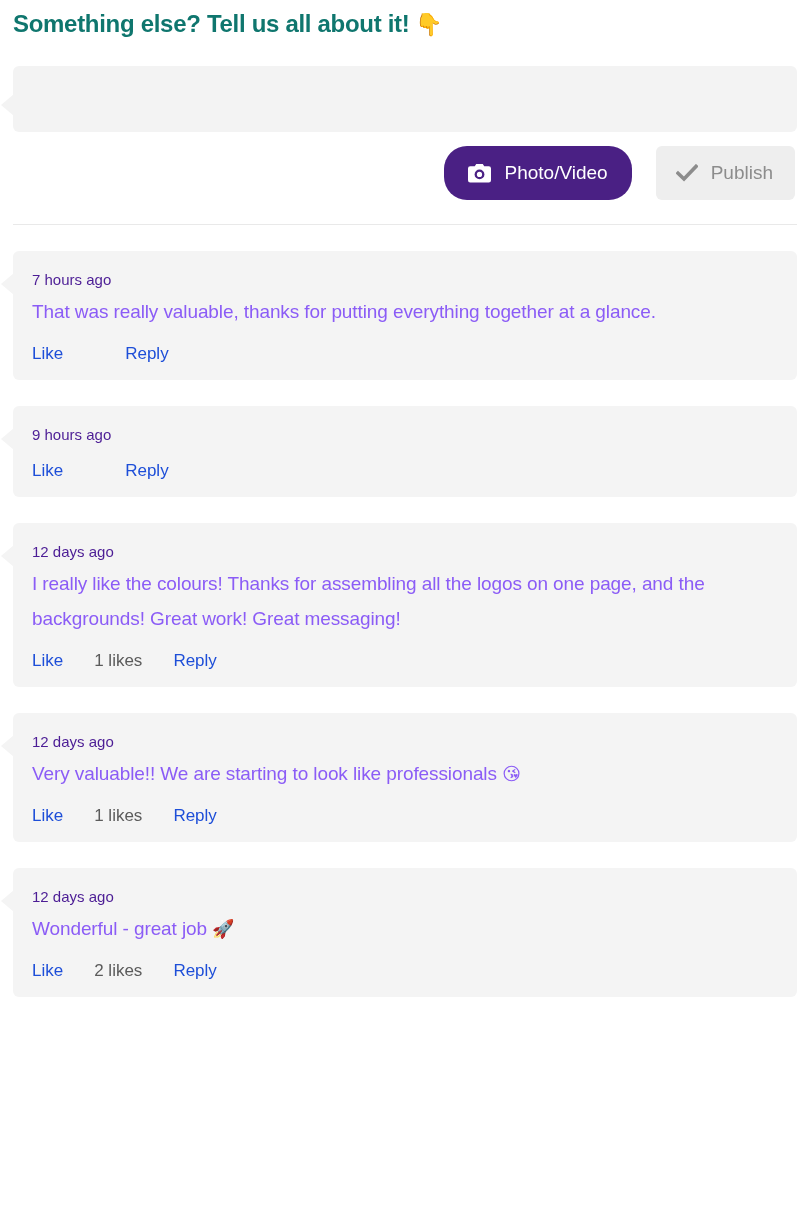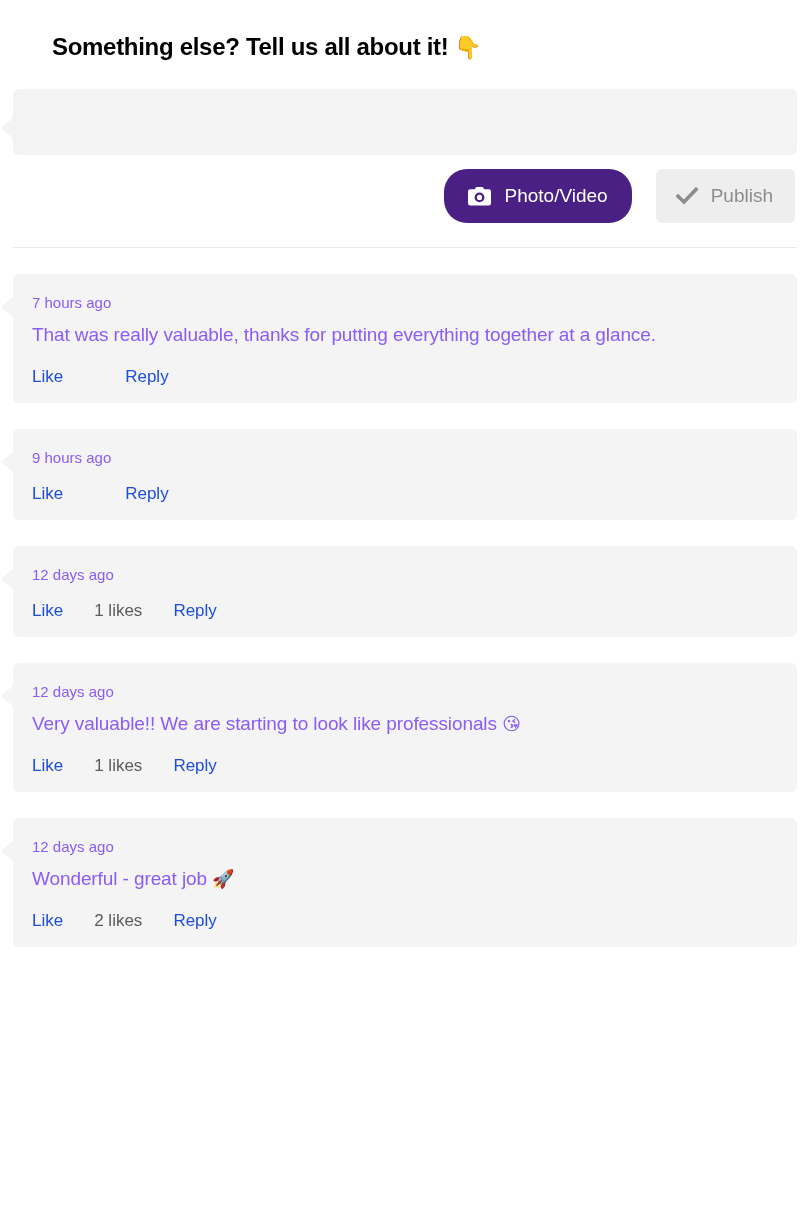--- a/index.html
+++ b/index.html
@@ -16,26 +16,25 @@
     min-height: 1228px;
     background: #ffffff;
     position: relative;
     overflow: hidden;
   }
 
   
   .page-title {
     font-size: 24px;
     font-weight: bold;
-    color: #000000;
+    color: #0f766e;
     letter-spacing: -0.3px;
-    padding: 30px 0 0 13px;
+    padding: 7px 0 0 13px;
     line-height: 34px;
     white-space: nowrap;
-    margin-left: 39px;
   }
   .page-title .emoji {
     font-size: 22px;
     margin-left: 6px;
     font-family: "DejaVu Sans", sans-serif;
   }
 
   
   .composer {
     margin-top: 24px;
@@ -131,21 +130,21 @@
     top: 22px;
     width: 0;
     height: 0;
     border-top: 11px solid transparent;
     border-bottom: 11px solid transparent;
     border-right: 13px solid #f4f4f4;
   }
 
   .comment-time {
     font-size: 15px;
-    color: #8b5cf6;
+    color: #4c1d95;
     line-height: 22px;
     margin-bottom: 3px;
   }
 
   .comment-body {
     font-size: 19px;
     color: #8b5cf6;
     line-height: 35px;
     letter-spacing: -0.1px;
   }
@@ -225,20 +224,21 @@
       <div class="comment-time">9 hours ago</div>
       <div class="comment-actions">
         <span class="action">Like</span>
         <span class="likes"></span>
         <span class="action">Reply</span>
       </div>
     </div>
 
     <div class="comment">
       <div class="comment-time">12 days ago</div>
+      <div class="comment-body"><span>I really like the colours! Thanks for assembling all the logos on one page, and the backgrounds! Great work! Great messaging!</span><span class="emoji"></span></div>
       <div class="comment-actions">
         <span class="action">Like</span>
         <span class="likes">1 likes</span>
         <span class="action">Reply</span>
       </div>
     </div>
 
     <div class="comment">
       <div class="comment-time">12 days ago</div>
       <div class="comment-body"><span>Very valuable!! We are starting to look like professionals </span><span class="emoji">😘</span></div>

